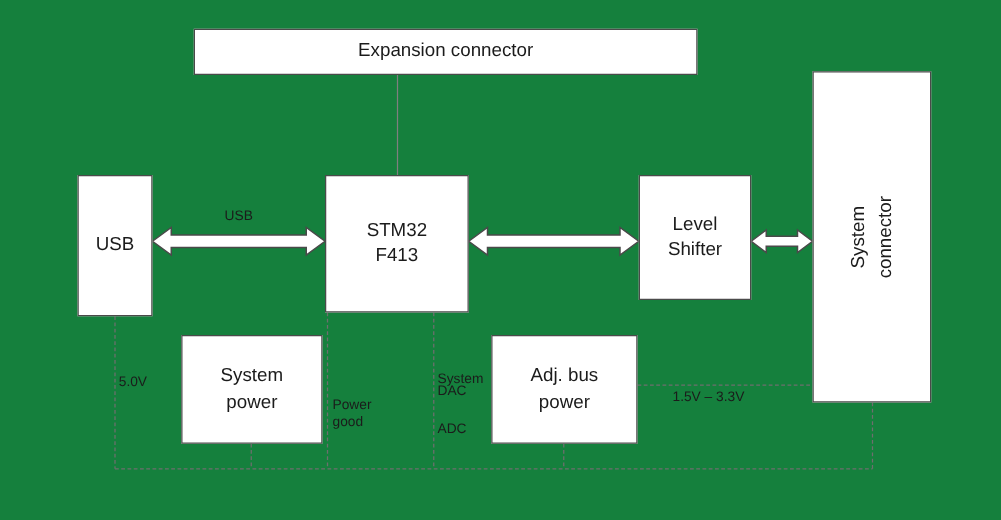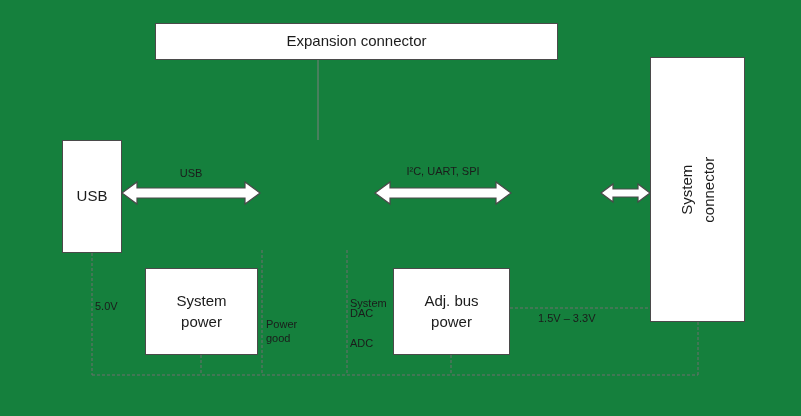--- a/index.html
+++ b/index.html
@@ -69,21 +69,33 @@
   </svg>
 
   <div class="box" style="left:155px; top:23px; width:403px; height:37px;">
     <span>Expansion connector</span>
   </div>
 
   <div class="box" style="left:62px; top:140px; width:60px; height:113px;">
     <span>USB</span>
   </div>
 
+  <div class="box" style="left:260px; top:140px; width:115px; height:110px;">
+    <div>
+      <span>STM32</span>
+      <span>F413</span>
+    </div>
+  </div>
 
+  <div class="box" style="left:511px; top:140px; width:90px; height:100px;">
+    <div>
+      <span>Level</span>
+      <span>Shifter</span>
+    </div>
+  </div>
 
   <div class="box" style="left:650px; top:57px; width:95px; height:265px;">
     <div class="vtext">
       <span>System</span>
       <span>connector</span>
     </div>
   </div>
 
   <div class="box" style="left:145px; top:268px; width:113px; height:87px;">
     <div>
@@ -95,21 +107,20 @@
   <div class="box" style="left:393px; top:268px; width:117px; height:87px;text-align:center;">
     <div>
       <span>Adj. bus</span>
       <span>power</span>
     </div>
   </div>
 
 
   <div class="lbl center" style="left:122px; top:166px; width:138px;">USB</div>
 
-  <div class="lbl center" style="left:375px; top:164px; width:136px;">I²C, UART, SPI</div>
 
   <div class="lbl" style="left:95px; top:299px;">5.0V</div>
 
   <div class="lbl wrap" style="left:266px; top:317px; width:44px;">Power good</div>
 
   <div class="lbl" style="left:350px; top:296px;">System</div>
 
   <div class="lbl" style="left:350px; top:306px;">DAC</div>
 
   <div class="lbl" style="left:350px; top:336px;">ADC</div>

